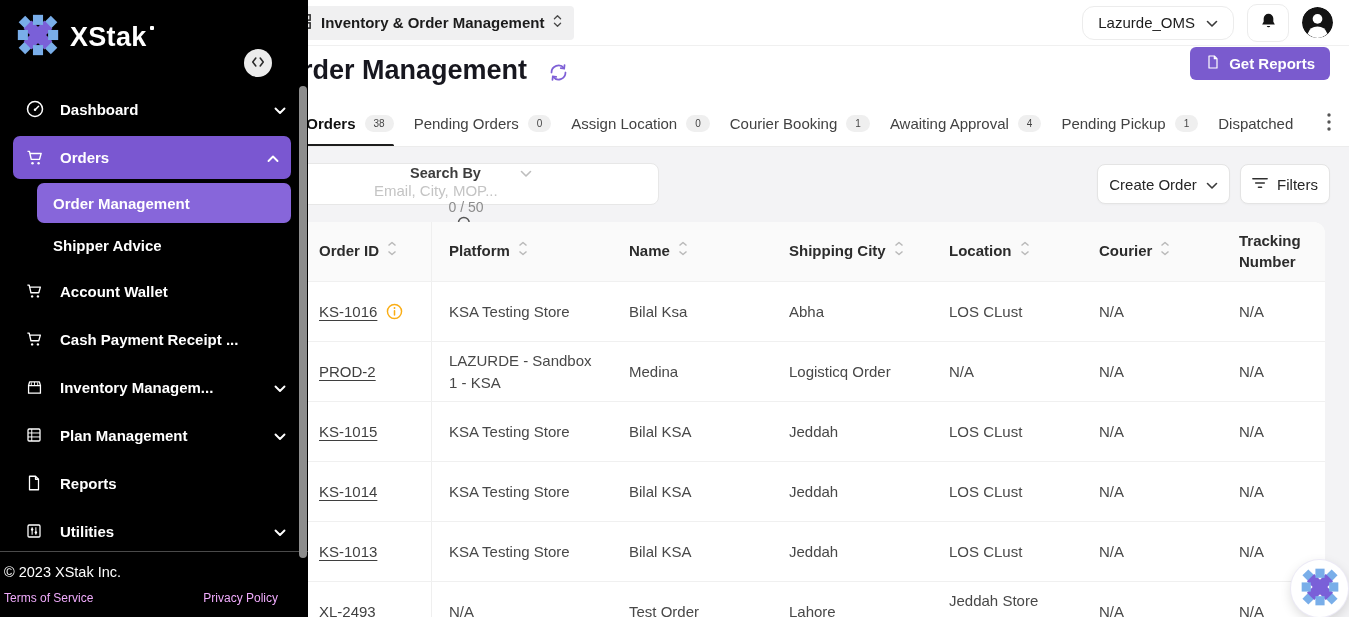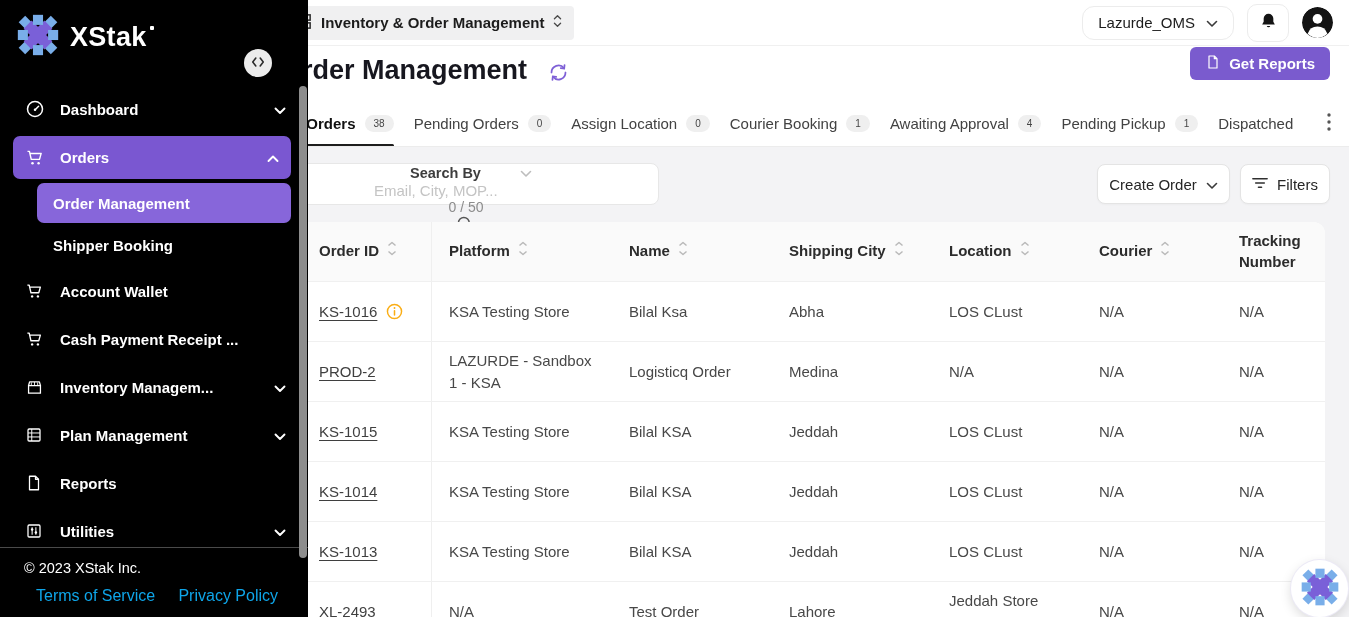--- a/index.html
+++ b/index.html
@@ -13,24 +13,24 @@
   .logo-row { display:flex; align-items:center; gap:10px; padding:13px 14px 10px 16px; }
   .logo-text { color:#fff; font-size:27px; font-weight:700; letter-spacing:.3px; }
   .logo-text::after { content:""; display:inline-block; width:4px; height:4px; background:#fff; border-radius:1px; margin-left:3px; vertical-align:16px; }
   .nav { margin-top:14px; }
   .nav-item { display:flex; align-items:center; height:48px; padding:0 22px 0 25px; color:#fff; font-size:15px; font-weight:700; cursor:pointer; }
   .nav-item .nav-icon { width:21px; margin-right:14px; display:flex; align-items:center; }
   .nav-item .nav-label { flex:1; white-space:nowrap; overflow:hidden; }
   .nav-item.active-parent { background:#7a57d1; border-radius:7px; margin:3px 17px 4px 13px; padding:0 12px; height:43px; }
   .nav-sub { display:flex; align-items:center; height:40px; margin:2px 17px 2px 37px; padding-left:16px; border-radius:7px; color:#fff; font-size:15px; font-weight:700; cursor:pointer; white-space:nowrap; }
   .nav-sub.active { background:#8766da; }
-  .sidebar-footer { position:absolute; left:0; right:0; bottom:0; border-top:1px solid #4a4a4a; padding:12px 16px 12px 24px; }
+  .sidebar-footer { position:absolute; left:0; right:0; bottom:0; border-top:1px solid #4a4a4a; padding:12px 16px 12px 4px; }
   .copyright { color:#fff; font-size:14.5px; margin-bottom:11px; }
   .footer-links { display:flex; justify-content:space-between; padding-right:14px; }
-  .footer-links span { color:#0ea5e9; font-size:16px; cursor:pointer;margin-left:12px; }
+  .footer-links span { color:#f0abfc; font-size:12px; cursor:pointer; }
   .sb-scrollbar { position:absolute; right:1px; top:86px; width:8px; height:472px; background:#8d8d8d; border-radius:4px; }
   .collapse-btn { position:absolute; left:244px; top:49px; width:28px; height:28px; border-radius:50%; background:#ececec; display:flex; align-items:center; justify-content:center; z-index:10; box-shadow:0 1px 4px rgba(0,0,0,.25); cursor:pointer; }
 
   
   .main { position:absolute; left:257px; top:0; width:1092px; height:617px; background:#f3f3f5; }
   .topbar { position:absolute; top:0; left:0; right:0; height:46px; background:#fff; border-bottom:1px solid #f0f0f0; display:flex; align-items:center; z-index:2; }
   .app-selector { margin-left:26px; height:34px; background:#f0f0f1; border-radius:4px; display:flex; align-items:center; gap:9px; padding:0 12px; font-size:15px; font-weight:600; color:#1c1c1c; cursor:pointer; }
   .topbar-right { margin-left:auto; display:flex; align-items:center; gap:13px; margin-right:16px; }
   .org-btn { height:34px; border:1px solid #ececec; border-radius:12px; background:#fff; display:flex; align-items:center; gap:11px; padding:0 15px; font-size:15px; color:#1c1c1c; cursor:pointer; }
   .bell-btn { width:42px; height:38px; border:1px solid #ececec; border-radius:10px; background:#fff; display:flex; align-items:center; justify-content:center; cursor:pointer; }
@@ -131,21 +131,21 @@
         <svg width="12" height="8" viewBox="0 0 12 8">
             <polyline points="1.5,6 6,1.5 10.5,6" fill="none" stroke="#fff" stroke-width="1.9" stroke-linecap="round" stroke-linejoin="round"></polyline>
           </svg>
       </span>
     </div>
 
     <div class="nav-sub active">
       <span>Order Management</span>
     </div>
     <div class="nav-sub">
-      <span>Shipper Booking</span>
+      <span>Shipper Advice</span>
     </div>
 
     <div class="nav-item">
       <span class="nav-icon">
         <svg viewBox="0 0 24 24" width="19" height="19">
             <path d="M3 4h2.3l2.2 9.6h9.9l2-7.1H6" fill="none" stroke="#fff" stroke-width="1.7" stroke-linejoin="round"></path>
             <circle cx="9" cy="18.2" r="1.5" fill="#fff"></circle>
             <circle cx="16.3" cy="18.2" r="1.5" fill="#fff"></circle>
           </svg>
       </span>
@@ -456,22 +456,22 @@
       <div class="td">LOS CLust</div>
       <div class="td">N/A</div>
       <div class="td">N/A</div>
     </div>
 
     <div class="trow">
       <div class="td first">
         <span class="order-link">PROD-2</span>
       </div>
       <div class="td">LAZURDE - Sandbox 1 - KSA</div>
+      <div class="td">Medina</div>
       <div class="td">Logisticq Order</div>
-      <div class="td">Medina</div>
       <div class="td">N/A</div>
       <div class="td">N/A</div>
       <div class="td">N/A</div>
     </div>
 
     <div class="trow">
       <div class="td first">
         <span class="order-link">KS-1015</span>
       </div>
       <div class="td">KSA Testing Store</div>

